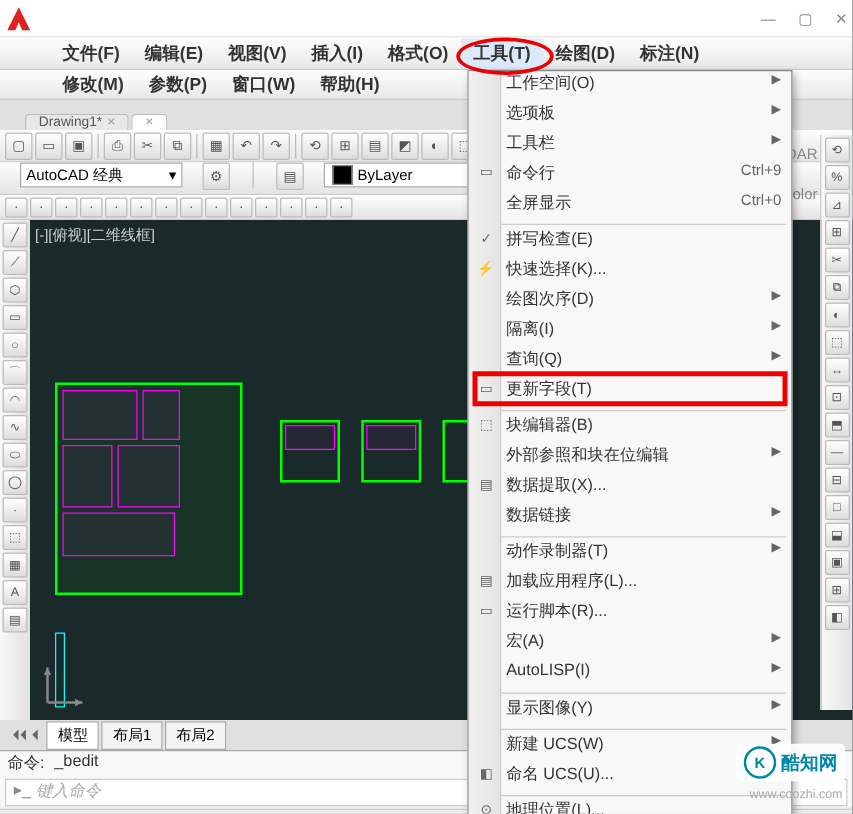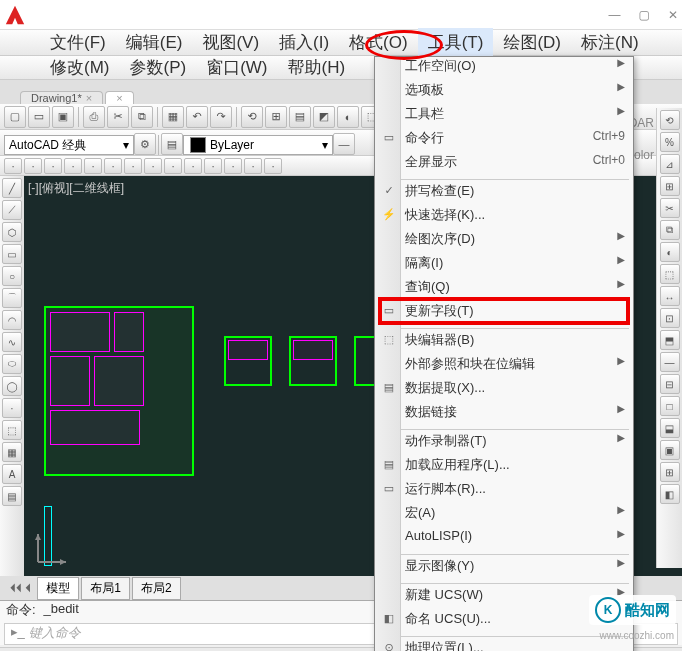--- a/index.html
+++ b/index.html
@@ -2,30 +2,30 @@
 <html><head>
 <meta charset="utf-8">
 <style>
   * { box-sizing: border-box; margin: 0; padding: 0; font-family: "Microsoft YaHei", Arial, sans-serif; }
   body { width: 682px; height: 651px; background: #f0f0f0; overflow: hidden; position: relative; font-size: 12px; }
   .titlebar { height: 30px; background: #fff; display: flex; align-items: center; padding: 0 4px; border-bottom: 1px solid #ddd; }
   .logo { width: 22px; height: 22px; margin-right: 8px; }
   .title-text { color: #555; font-size: 13px; }
   .win-ctrls { margin-left: auto; display: flex; gap: 18px; color: #888; }
   .menubar { height: 26px; background: linear-gradient(#fdfdfd,#e8e8e8); display: flex; align-items: center; padding: 0 10px 0 40px; gap: 0; position: relative; border-bottom: 1px solid #ccc; }
-  .menu-item { padding: 3px 10px; color: #333; cursor: pointer; font-size: 17px; }
+  .menu-item { padding: 3px 10px; color: #333; cursor: pointer; font-size: 14px; font-weight: bold; }
   .menu-item.active { background: #dbe9fb; }
   .menubar2 { height: 24px; background: linear-gradient(#fdfdfd,#e8e8e8); display: flex; align-items: center; padding: 0 10px 0 40px; gap: 0; border-bottom: 1px solid #ccc; }
   .tabs { height: 24px; background: #e0e0e0; display: flex; align-items: flex-end; padding-left: 20px; }
   .file-tab { padding: 0 10px; background: #e8e8e8; border: 1px solid #bbb; border-bottom: none; border-radius: 4px 4px 0 0; margin-right: 2px; color: #555; font-size: 11px; display:flex; align-items:center; gap:4px;}
   .file-tab.active { background: #fff; }
   .toolbar-row { height: 26px; background: linear-gradient(#fdfdfd,#e4e4e4); border-bottom: 1px solid #ccc; display: flex; align-items: center; padding: 0 4px; gap: 2px; overflow:hidden;}
   .tbtn { width: 22px; height: 22px; background: linear-gradient(#fff,#ddd); border: 1px solid #bbb; border-radius: 2px; display:inline-flex; align-items:center; justify-content:center; font-size:11px; color:#555;}
   .sep { width: 1px; height: 20px; background: #bbb; margin: 0 2px; }
-  .workspace-sel { height: 26px; background: linear-gradient(#fdfdfd,#e4e4e4); border-bottom: 1px solid #ccc; display: flex; align-items: flex-end; padding: 0 4px; gap: 0; }
+  .workspace-sel { height: 26px; background: linear-gradient(#fdfdfd,#e4e4e4); border-bottom: 1px solid #ccc; display: flex; align-items: flex-start; padding: 0 16px; gap: 16px; }
   .sel { height: 20px; border: 1px solid #aaa; background: #fff; padding: 0 4px; display:flex; align-items:center; gap:4px; font-size:12px;}
   .canvas-area { position: relative; height: 400px; background: #1a2a2a; display:flex; }
   .left-tools, .right-tools { width: 24px; background: linear-gradient(90deg,#f8f8f8,#e0e0e0); display:flex; flex-direction:column; gap:2px; padding:2px 0; align-items:center;}
   .vbtn { width:20px; height:20px; background:linear-gradient(#fff,#ddd); border:1px solid #bbb; border-radius:2px; font-size:10px; display:flex; align-items:center; justify-content:center; color:#555;}
   .viewport { flex:1; background:#1a2a2a; position:relative; overflow:hidden;}
   .vp-label { position:absolute; top:4px; left:4px; color:#ccc; font-size:12px; }
   .drawing { position:absolute; left:20px; top:130px; }
   .floor { border:2px solid #0f0; background:rgba(0,255,0,0.05); }
   .floor1 { position:absolute; left:0; top:0; width:150px; height:170px; }
   .floor2 { position:absolute; left:180px; top:30px; width:48px; height:50px; border:2px solid #0f0;}

